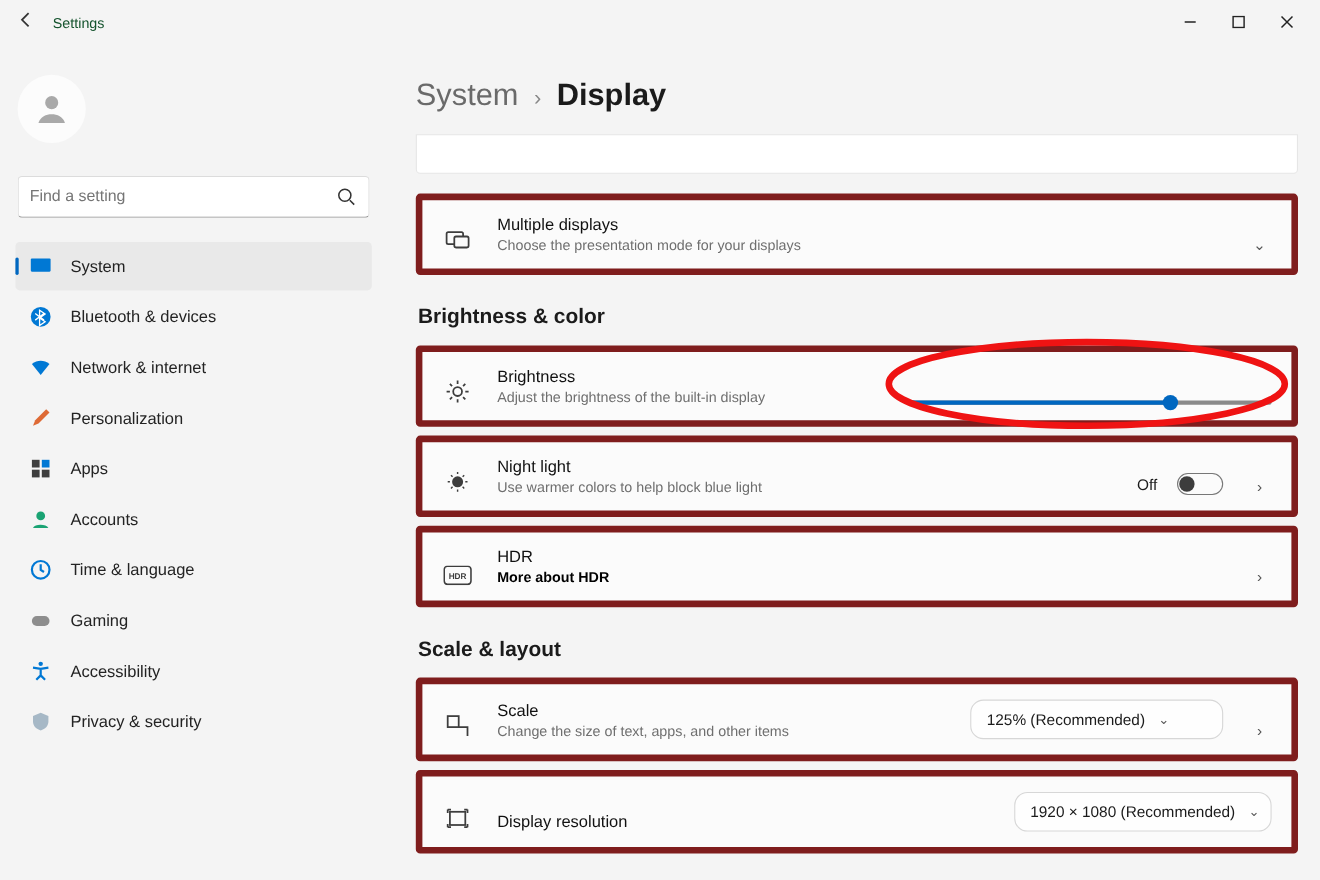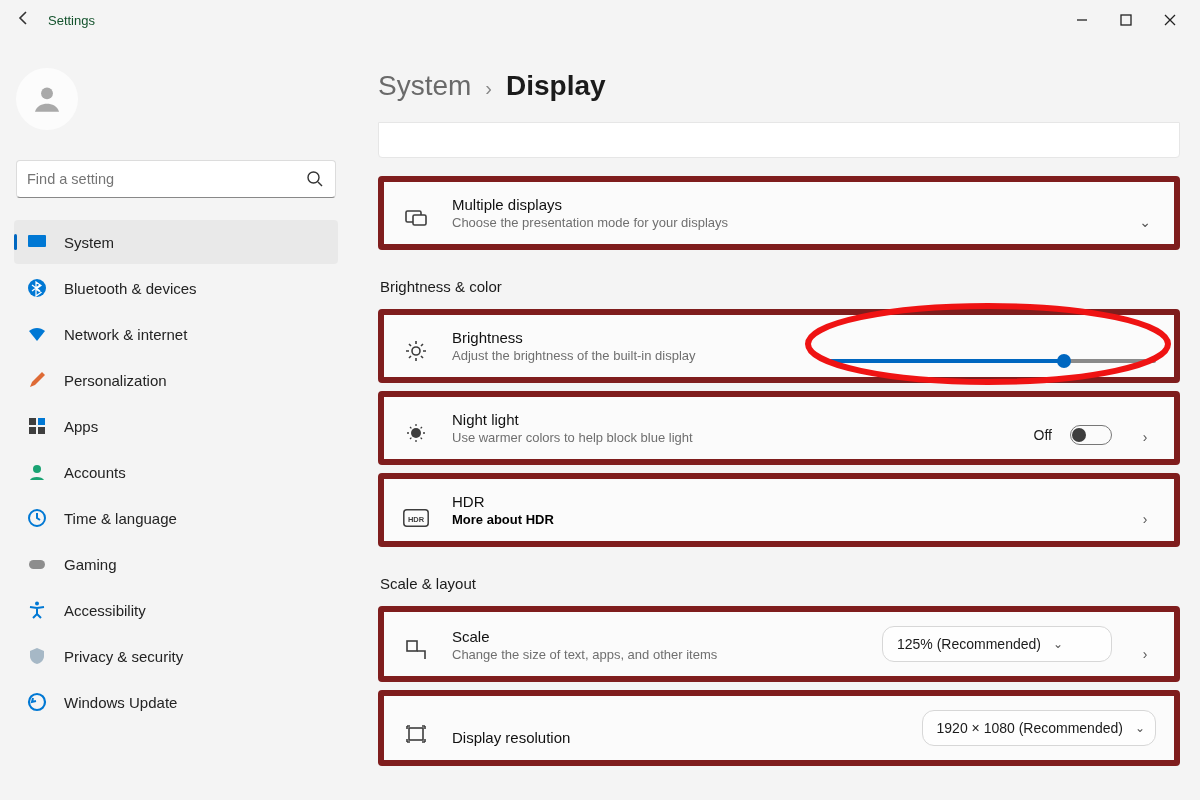--- a/index.html
+++ b/index.html
@@ -30,21 +30,21 @@
   .breadcrumb .parent { color: #6a6a6a; }
   .breadcrumb .sep { color: #888; font-size: 20px; }
   .breadcrumb .here { font-weight: 600; }
   .stubcard { background: #fff; border: 1px solid #e6e6e6; border-radius: 0 0 4px 4px; height: 36px; margin-bottom: 18px; }
   .card { background: #fbfbfb; border: 6px solid #7f1d1d; border-radius: 4px; padding: 14px 18px; display: flex; align-items: flex-end; gap: 22px; margin-bottom: 8px; }
   .card .sicon { width: 28px; display: flex; align-items: center; justify-content: center; color: #3d3d3d; }
   .card .body { flex: 1; }
   .card .ttl { font-size: 15px; color: #111; }
   .card .sub { font-size: 13px; color: #6f6f6f; margin-top: 2px; }
   .card .sub.link { color: #000000; font-weight: 600; }
-  .sect { font-size: 15px; font-weight: 400; margin: 28px 0 14px 2px; }
+  .sect { font-size: 19px; font-weight: 700; margin: 28px 0 14px 2px; }
   
   .slider-wrap { width: 330px; display: flex; align-items: center; }
   .slider-track { position: relative; width: 100%; height: 4px; background: #8a8a8a; border-radius: 2px; }
   .slider-fill { position: absolute; left: 0; top: 0; height: 4px; background: #0067c0; border-radius: 2px; width: 72%; }
   .slider-thumb { position: absolute; width: 14px; height: 14px; border-radius: 50%; background: #0067c0; top: 50%; left: 72%; transform: translate(-50%, -50%); }
   
   .ellipse { stroke: #ef1313; fill: none; stroke-width: 6px; }
   
   .togglegrp { display: flex; align-items: center; gap: 18px; }
   .toggle { width: 42px; height: 20px; border-radius: 10px; border: 1px solid #777; display: flex; align-items: center; padding: 0 1px; }
@@ -180,29 +180,20 @@
         <span>Accessibility</span>
       </div>
       <div class="nav-item">
         <span class="nav-ico">
             <svg width="20" height="20">
               <path d="M10 2l7 3v5c0 4-3 7-7 8-4-1-7-4-7-8V5z" fill="#a6b8c6"></path>
             </svg>
           </span>
         <span>Privacy &amp; security</span>
       </div>
-      <div class="nav-item">
-        <span class="nav-ico">
-            <svg width="20" height="20">
-              <circle cx="10" cy="10" r="8" fill="none" stroke="#0078d4" stroke-width="2.2"></circle>
-              <path d="M6 6l-1 4 4-1" fill="none" stroke="#0078d4" stroke-width="2"></path>
-            </svg>
-          </span>
-        <span>Windows Update</span>
-      </div>
     </div>
   </div>
 
   <div class="main">
     <div class="breadcrumb">
       <span class="parent">System</span>
       <span class="sep">›</span>
       <span class="here">Display</span>
     </div>
 

